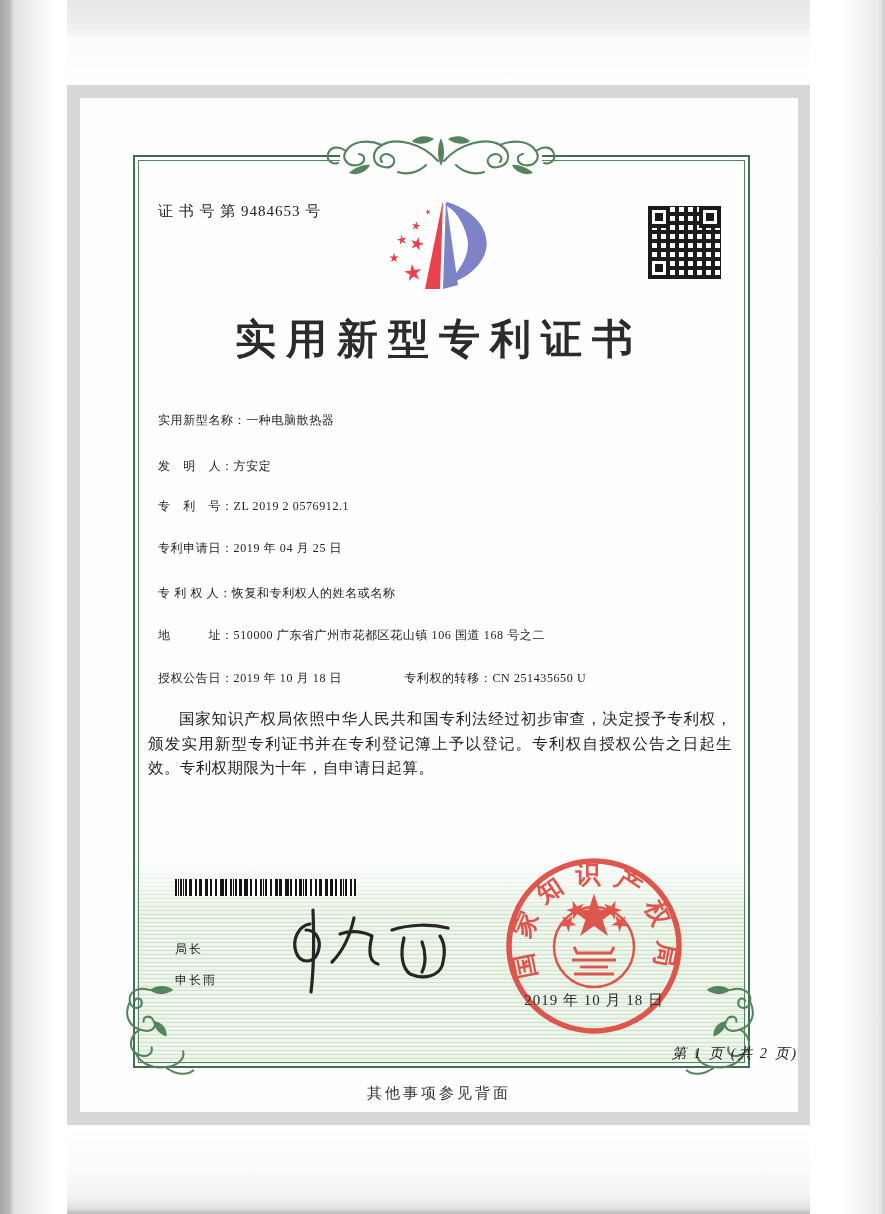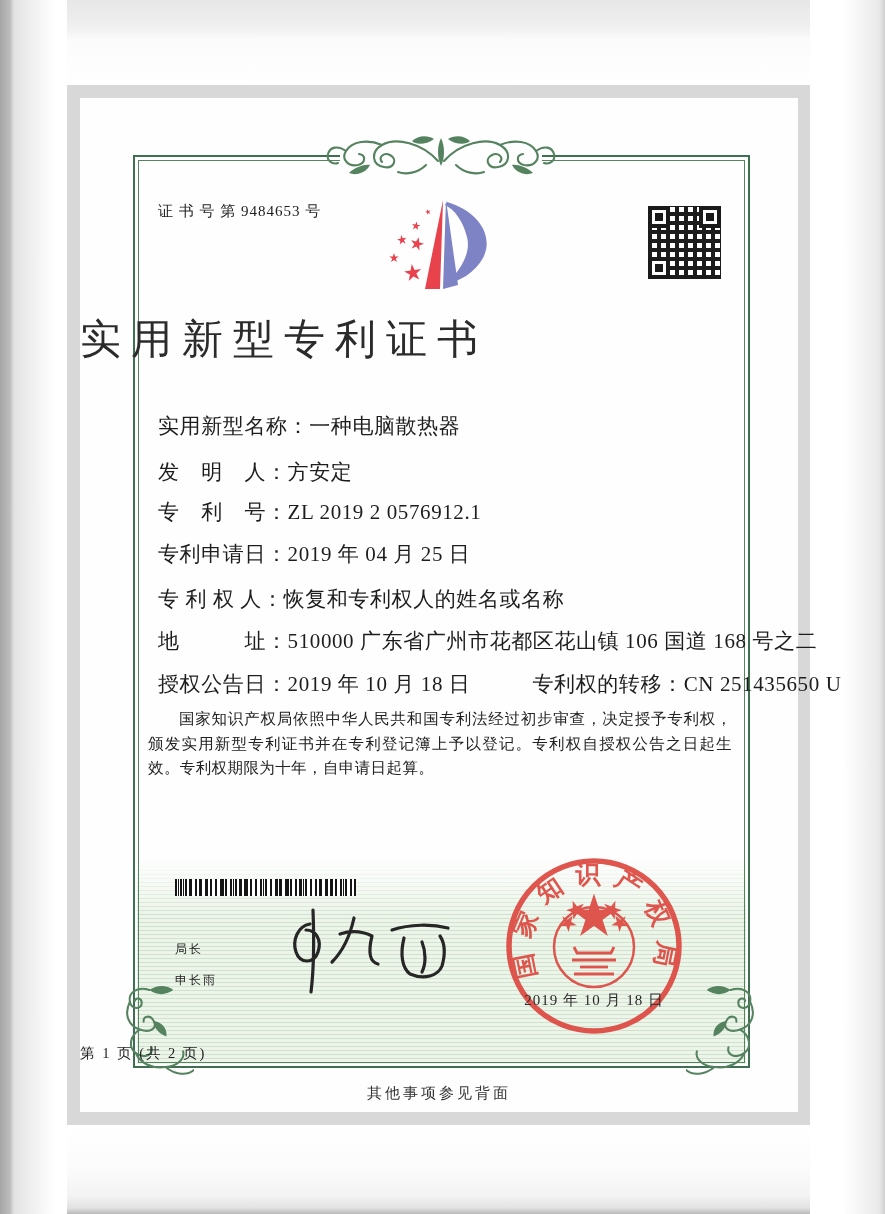--- a/index.html
+++ b/index.html
@@ -40,45 +40,45 @@
   
   .cert-no{position:absolute;left:78px;top:104px;font-size:15px;letter-spacing:1px;color:var(--text-dark);}
   .logo{position:absolute;left:308px;top:94px;width:115px;height:105px;}
   .qr{position:absolute;left:568px;top:108px;width:73px;height:73px;background:#fff;
       background-image:
         repeating-linear-gradient(0deg,#1c1c1c 0 4px,rgba(255,255,255,0) 4px 9px),
         repeating-linear-gradient(90deg,#1c1c1c 0 4px,#ffffff 4px 9px);}
   .qf{position:absolute;width:14px;height:14px;border:4px solid #1a1a1a;background:#fff;}
   .qf::after{content:"";position:absolute;left:3px;top:3px;width:8px;height:8px;background:#1a1a1a;}
   .qf.tl{left:0;top:0;} .qf.tr{right:0;top:0;} .qf.bl{left:0;bottom:0;}
-  .title{position:absolute;left:0;top:214px;width:100%;font-size:41px;
-         letter-spacing:10px;color:#2b2b2b;font-weight:400;}
-  
-  .row{position:absolute;left:78px;font-size:21px;letter-spacing:0.6px;color:var(--text-dark);white-space:nowrap;text-align:right;}
+  .title{position:absolute;left:0;top:214px;width:100%;text-align:center;font-size:41px;
+         letter-spacing:10px;color:#2b2b2b;font-weight:700;}
+  
+  .row{position:absolute;left:78px;font-size:12px;letter-spacing:0.6px;color:var(--text-dark);white-space:nowrap;text-align:right;}
   .row .gap{display:inline-block;width:62px;}
   
   .legal{position:absolute;left:60px;top:601px;width:600px;font-size:15.5px;line-height:24.5px;
          color:#222;text-align:justify;letter-spacing:0.4px;}
   .legal p{margin:8px;text-indent:2em;}
   
   .barcode{position:absolute;left:95px;top:781px;width:181px;height:17px;background:#fff;
     background-image:
       repeating-linear-gradient(90deg,#151515 0 2px,rgba(255,255,255,0) 2px 5px),
       repeating-linear-gradient(90deg,#151515 0 1px,rgba(255,255,255,0) 1px 8px),
       repeating-linear-gradient(90deg,rgba(255,255,255,0) 0 3px,#151515 3px 4px,rgba(255,255,255,0) 4px 11px);
     z-index:5;}
   .signer{position:absolute;left:95px;top:836px;font-size:12px;line-height:31px;color:#222;
           letter-spacing:2px;z-index:5;font-family:"Liberation Sans",sans-serif;}
   .signature{position:absolute;left:200px;top:798px;width:185px;height:105px;z-index:5;}
   .sig-stroke{stroke:#262626;stroke-width:3.2;fill:none;stroke-linecap:round;stroke-linejoin:round;}
   .seal{position:absolute;left:423px;top:757px;width:182px;height:182px;z-index:6;opacity:0.93;}
   .seal-date{position:absolute;left:423px;top:893px;width:182px;text-align:center;font-size:15px;
              letter-spacing:1px;color:#2a2a2a;z-index:7;}
-  .page-info{position:absolute;left:0;top:946px;width:100%;text-align:left;font-size:14.5px;
-             letter-spacing:2px;color:#222;z-index:5;}
+  .page-info{position:absolute;left:0;top:946px;width:100%;text-align:right;font-size:14.5px;
+             letter-spacing:2px;color:#222;z-index:5;font-style:italic;}
   .back-note{position:absolute;left:0;top:986px;width:100%;text-align:center;font-size:15px;
              letter-spacing:3px;color:#333;}
 </style>
 </head>
 <body>
 
 <div class="photo">
   <div class="f-top"></div>
   <div class="f-bottom"></div>
   <div class="f-left"></div>

